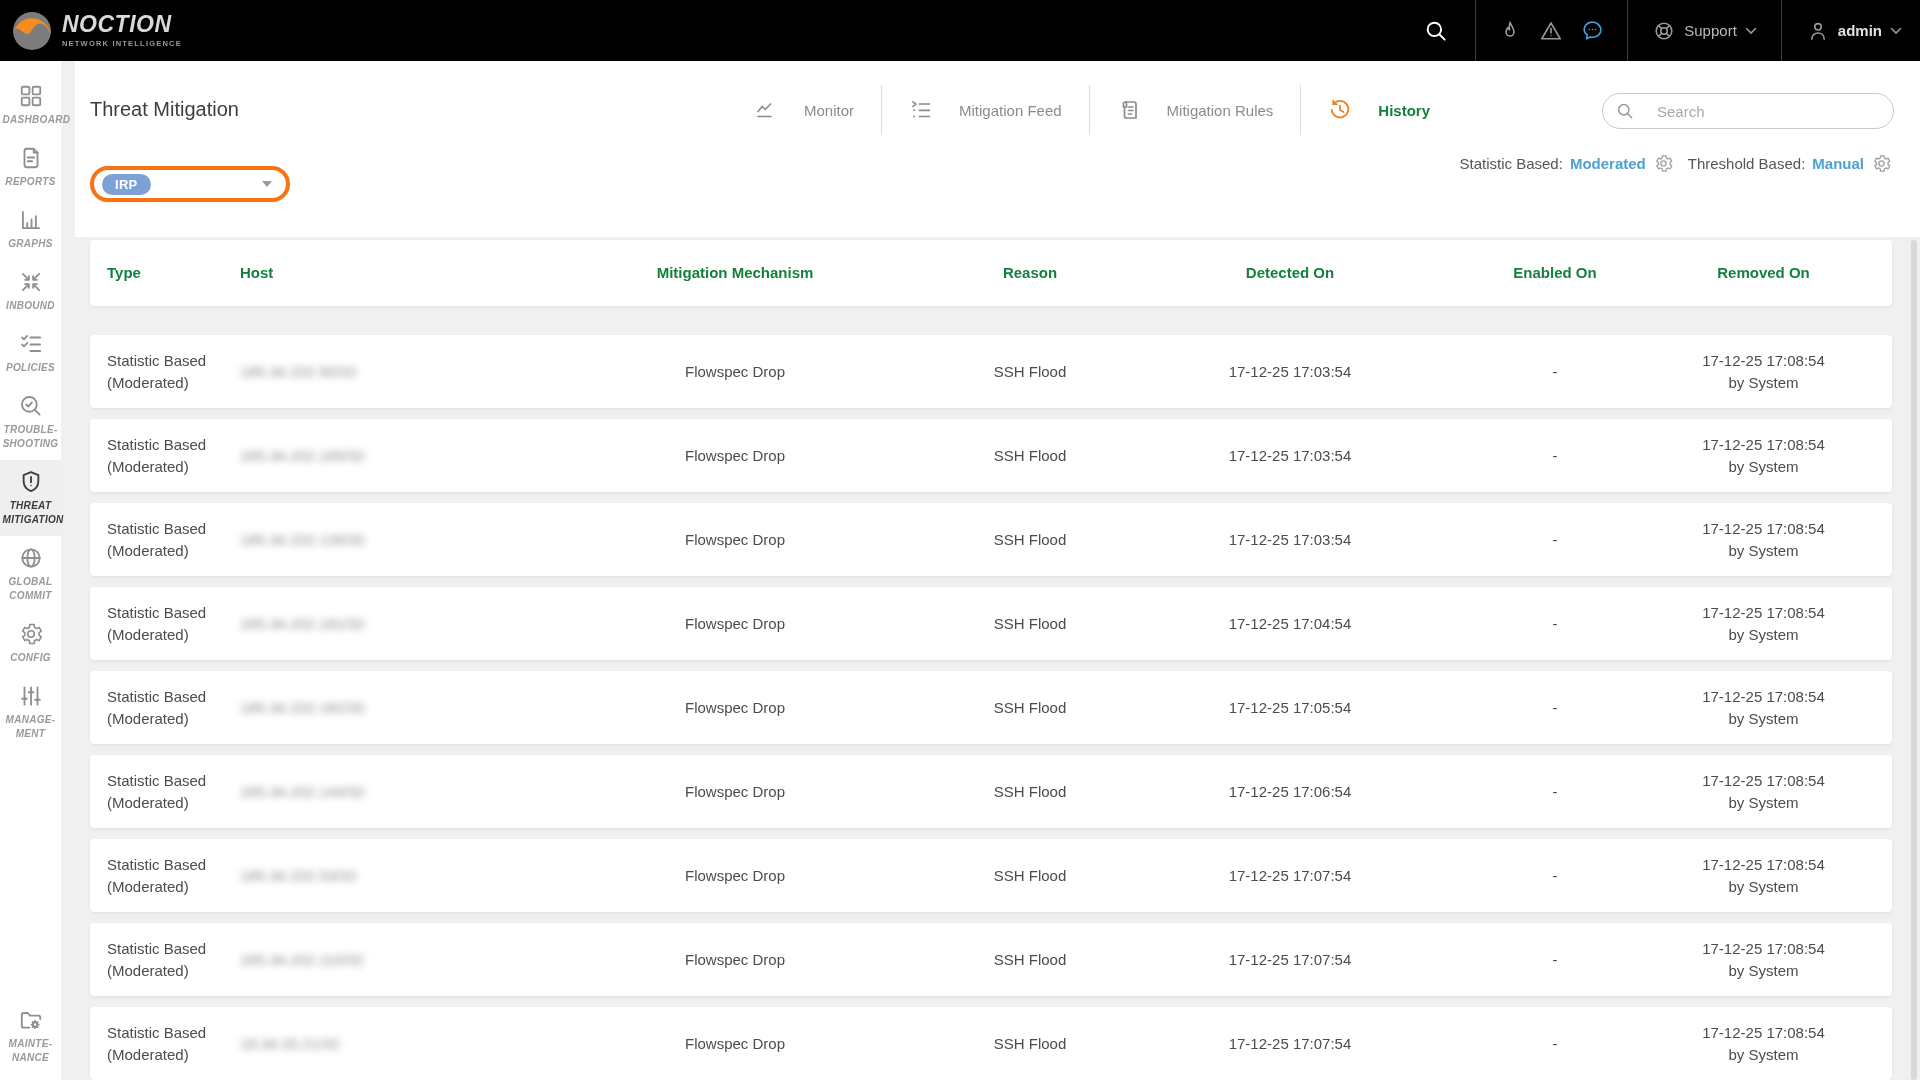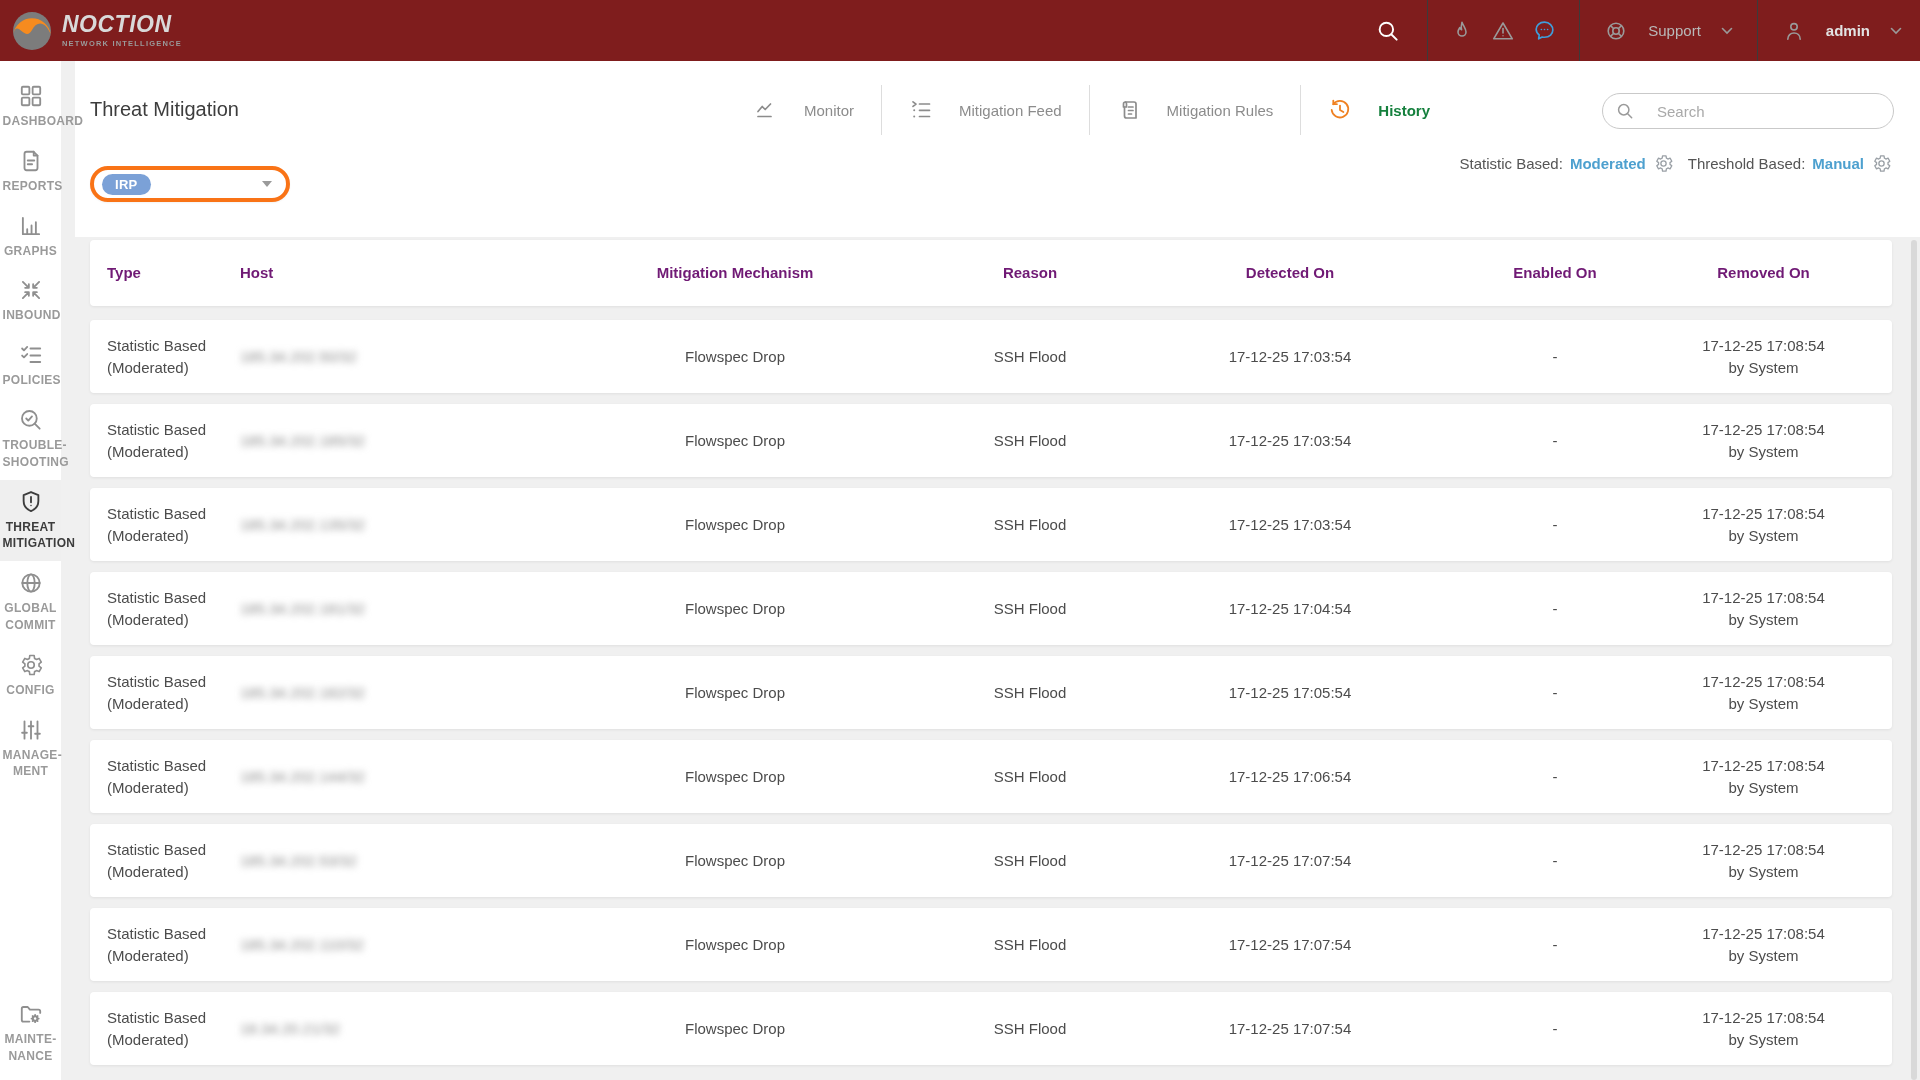--- a/index.html
+++ b/index.html
@@ -1,40 +1,40 @@
 <!DOCTYPE html>
 <html><head>
 <meta charset="utf-8">
 <style>
   * { margin:0; padding:0; box-sizing:border-box; }
   html,body { width:1920px; height:1080px; overflow:hidden; background:#fff;
     font-family:"Liberation Sans","DejaVu Sans",sans-serif; }
   .stage { position:relative; width:1920px; height:1080px; }
 
   
-  .topbar { position:absolute; left:0; top:0; width:1920px; height:61px; background:#7f1d1d;
+  .topbar { position:absolute; left:0; top:0; width:1920px; height:61px; background:#000000;
     display:flex; align-items:center; z-index:20; }
   .brand { display:flex; align-items:center; gap:10px; padding-left:12px; }
   .brand-name { color:#d9d9d9; font-size:23px; font-weight:800; font-style:italic; letter-spacing:.5px; line-height:1; }
   .brand-tagline { color:#9a9a9a; font-size:7.5px; font-weight:700; letter-spacing:1.2px; margin-top:3px; }
   .topbar-right { margin-left:auto; display:flex; align-items:center; height:61px; }
   .tb-divider { width:1px; height:61px; background:#3b3b3b; }
   .tb-btn { display:flex; align-items:center; justify-content:center; cursor:pointer; }
   .tb-search { padding:0 26px; }
   .tb-iconset { display:flex; align-items:center; gap:17px; padding:0 22px; }
-  .tb-group { display:flex; align-items:center; gap:20px; padding:0 24px; color:#b9b9b9; font-size:15px; }
+  .tb-group { display:flex; align-items:center; gap:8px; padding:0 24px; color:#b9b9b9; font-size:15px; }
   .tb-group .uname { color:#e2e2e2; font-weight:700; }
 
   
   .sidebar { position:absolute; left:0; top:61px; width:61px; height:1019px; background:#fff;
     display:flex; flex-direction:column; align-items:center; padding-top:13px; z-index:10; }
   .side-item { width:61px; display:flex; flex-direction:column; align-items:center; gap:4px;
     padding:9px 2px; cursor:pointer; }
-  .side-item .lbl { font-size:12px; font-weight:700; letter-spacing:.3px; color:#9a9a9a;
-    text-align:center; line-height:1.4; width:56px; }
+  .side-item .lbl { font-size:10px; font-weight:700; letter-spacing:.3px; color:#9a9a9a;
+    text-align:center; line-height:1.4; width:56px;font-style:italic; }
   .side-item svg { stroke:#8f8f8f; }
   .side-item.active { background:#efefef; }
   .side-item.active .lbl { color:#3c3c3c; }
   .side-item.active svg { stroke:#3c3c3c; }
   .side-spacer { flex:1; }
 
   
   .gutter { position:absolute; left:61px; top:61px; width:14px; bottom:0; background:#f0f0f0; }
   .main { position:absolute; left:75px; top:61px; right:0; bottom:0; background:#fff; }
 
@@ -63,22 +63,22 @@
 
   .filters { position:absolute; right:28px; top:92px; display:flex; flex-direction:row; gap:14px; align-items:flex-end; }
   .filter-line { display:flex; align-items:center; gap:7px; font-size:15px; color:#555; }
   .filter-line .val { color:#4da0cf; font-weight:700; cursor:pointer; }
   .gear-btn { cursor:pointer; display:flex; }
 
   
   .table-section { position:absolute; left:0; right:0; top:176px; bottom:0; background:#f0f0f0;
     padding:3px 28px 0 15px; overflow:hidden; }
   .card { background:#fff; border-radius:4px; box-shadow:0 1px 3px rgba(0,0,0,.07); }
-  .thead { height:66px; display:flex; align-items:center; margin-bottom:14px;
-    font-size:15px; font-weight:700; color:#701a75; }
+  .thead { height:66px; display:flex; align-items:center; margin-bottom:29px;
+    font-size:15px; font-weight:700; color:#15803d; }
   .trow { height:73px; display:flex; align-items:center; margin-bottom:11px;
     font-size:15px; color:#4c4c4c; }
   .cell { flex:0 0 auto; line-height:1.45; }
   .c-type   { width:150px; padding-left:17px; }
   .c-host   { width:275px; }
   .c-mech   { width:440px; text-align:center; }
   .c-reason { width:150px; text-align:center; }
   .c-det    { width:370px; text-align:center; }
   .c-ena    { width:160px; text-align:center; }
   .c-rem    { width:257px; text-align:center; }

